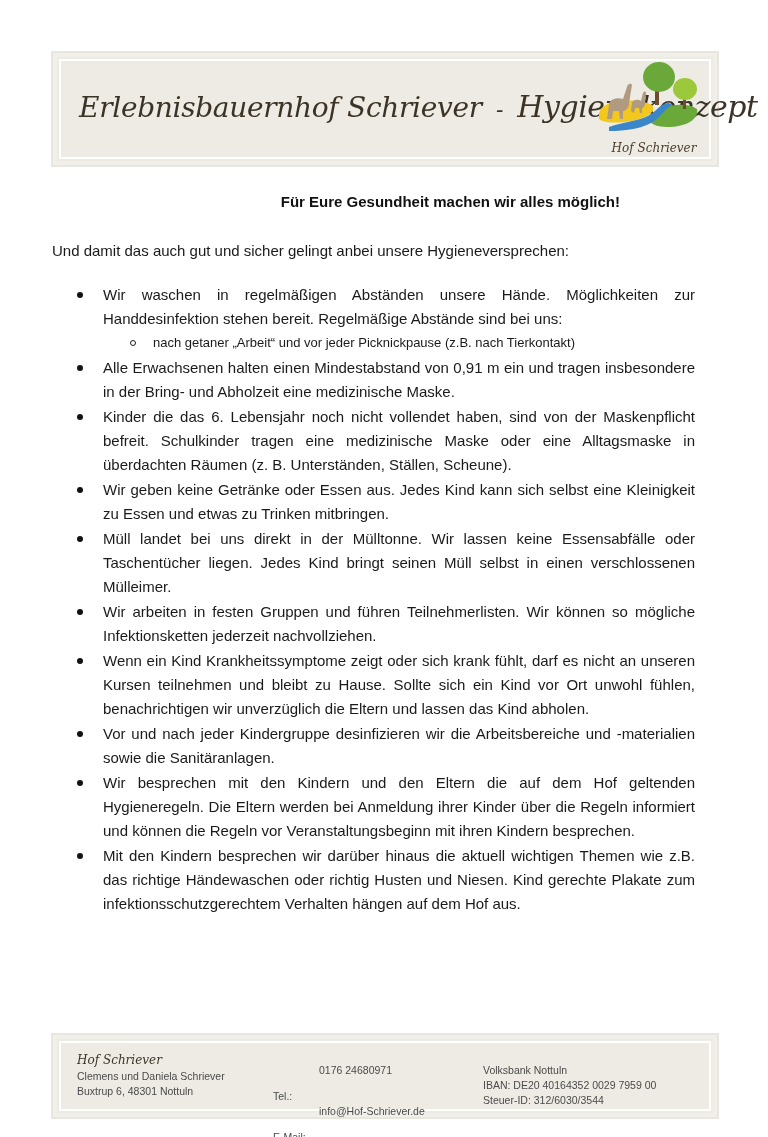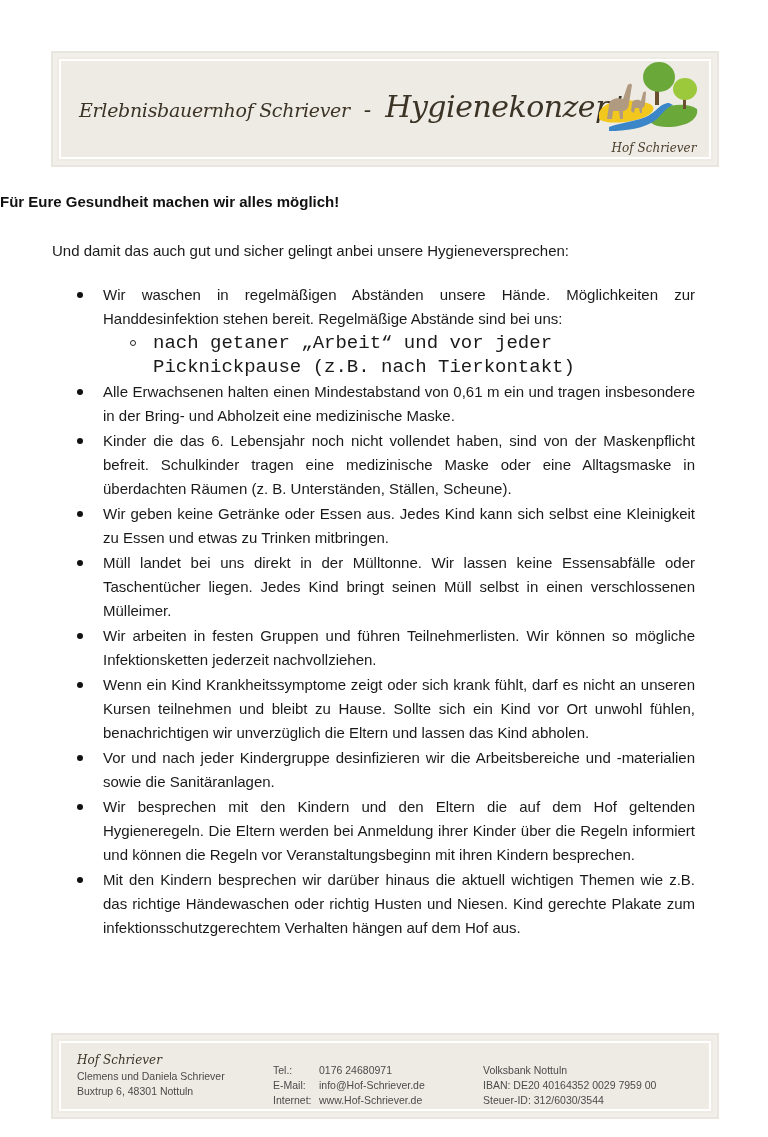--- a/index.html
+++ b/index.html
@@ -18,35 +18,35 @@
     .frame::before {
       content: ""; position: absolute; inset: 2px;
       border: 2px solid #ffffff; pointer-events: none;
     }
     .header-frame { top: 53px; height: 112px; }
     .header-title {
       position: absolute; left: 22px; top: 32px;
       font-family: "DejaVu Serif", serif; font-style: italic;
       color: #3b3326; white-space: nowrap;
     }
-    .header-title .brand { font-size: 19px; letter-spacing: -0.3px; }
+    .header-title .brand { font-size: 28px; letter-spacing: -0.3px; }
     .header-title .dash { font-size: 22px; margin: 0 14px; }
     .header-title .concept { font-size: 30px; letter-spacing: -0.5px; }
     .logo {
       position: absolute; right: 14px; top: 4px; width: 104px; height: 96px;
     }
     .logo svg { display: block; }
     .logo-caption {
       position: absolute; left: 14px; bottom: 2px; width: 90px; text-align: center;
       font-family: "DejaVu Serif", serif; font-style: italic;
       font-size: 12px; color: #4a3c2a; white-space: nowrap;
     }
 
     .slogan {
-      position: absolute; top: 193px; left: 0; width: 620px; text-align: left;
+      position: absolute; top: 193px; left: 0; width: 620px; text-align: right;
       font-weight: bold; font-size: 15px; color: #111;
     }
     .intro {
       position: absolute; top: 242px; left: 52px;
       font-size: 15px; color: #1a1a1a; text-align: center;
     }
 
     .list {
       position: absolute; top: 283px; left: 75px; width: 620px;
       margin: 0; padding: 0; list-style: none;
@@ -56,41 +56,41 @@
       font-size: 15px; line-height: 24px; text-align: justify;
       margin-bottom: 1px;
     }
     .bullet {
       position: absolute; left: 2px; top: 9px;
       width: 6px; height: 6px; border-radius: 50%; background: #111;
     }
     .sublist { list-style: none; margin: 0; padding: 0; }
     .sublist li {
       position: relative; padding-left: 50px; text-align: left;
-      font-size: 19px; line-height: 24px; font-family: Liberation Mono, monospace;
+      font-size: 13px; line-height: 24px;
     }
     .circle {
       position: absolute; left: 27px; top: 9px;
       width: 6px; height: 6px; border-radius: 50%;
       border: 1px solid #222; box-sizing: border-box;
     }
 
     .footer-frame { top: 1035px; height: 82px; }
     .footer-col {
       position: absolute; top: 14px; font-size: 10.5px; line-height: 15px; color: #4a4a4a;
     }
     .footer-col.c1 { left: 20px; }
     .footer-col.c2 { left: 216px; }
     .footer-col.c3 { left: 426px; top: 24px; }
     .footer-brand {
       font-family: "DejaVu Serif", serif; font-style: italic;
       font-size: 12px; color: #3b3326; display: block; margin-bottom: 1px;
     }
     .kv { display: flex; }
-    .kv .k { width: 46px; }
+    .kv .k { width: 46px; margin-top: 26px; }
   </style>
 </head>
 <body>
 
 <div class="frame header-frame">
   <div class="header-title">
     <span class="brand">Erlebnisbauernhof Schriever</span><span class="dash">-</span><span class="concept">Hygienekonzept</span>
   </div>
   <div class="logo">
     <svg width="104" height="80" viewBox="0 0 104 80">
@@ -116,21 +116,21 @@
 
 <div class="slogan">Für Eure Gesundheit machen wir alles möglich!</div>
 <div class="intro">Und damit das auch gut und sicher gelingt anbei unsere Hygieneversprechen:</div>
 
 <ul class="list">
   <li class="item"><span class="bullet"></span><span>Wir waschen in regelmäßigen Abständen unsere Hände. Möglichkeiten zur Handdesinfektion stehen bereit. Regelmäßige Abstände sind bei uns:</span>
     <ul class="sublist">
       <li><span class="circle"></span><span>nach getaner „Arbeit“ und vor jeder Picknickpause (z.B. nach Tierkontakt)</span></li>
     </ul>
   </li>
-  <li class="item"><span class="bullet"></span><span>Alle Erwachsenen halten einen Mindestabstand von 0,61 m ein und tragen insbesondere in der Bring- und Abholzeit eine medizinische Maske.</span></li>
+  <li class="item"><span class="bullet"></span><span>Alle Erwachsenen halten einen Mindestabstand von 0,91 m ein und tragen insbesondere in der Bring- und Abholzeit eine medizinische Maske.</span></li>
   <li class="item"><span class="bullet"></span><span>Kinder die das 6. Lebensjahr noch nicht vollendet haben, sind von der Maskenpflicht befreit. Schulkinder tragen eine medizinische Maske oder eine Alltagsmaske in überdachten Räumen (z. B. Unterständen, Ställen, Scheune).</span></li>
   <li class="item"><span class="bullet"></span><span>Wir geben keine Getränke oder Essen aus. Jedes Kind kann sich selbst eine Kleinigkeit zu Essen und etwas zu Trinken mitbringen.</span></li>
   <li class="item"><span class="bullet"></span><span>Müll landet bei uns direkt in der Mülltonne. Wir lassen keine Essensabfälle oder Taschentücher liegen. Jedes Kind bringt seinen Müll selbst in einen verschlossenen Mülleimer.</span></li>
   <li class="item"><span class="bullet"></span><span>Wir arbeiten in festen Gruppen und führen Teilnehmerlisten. Wir können so mögliche Infektionsketten jederzeit nachvollziehen.</span></li>
   <li class="item"><span class="bullet"></span><span>Wenn ein Kind Krankheitssymptome zeigt oder sich krank fühlt, darf es nicht an unseren Kursen teilnehmen und bleibt zu Hause. Sollte sich ein Kind vor Ort unwohl fühlen, benachrichtigen wir unverzüglich die Eltern und lassen das Kind abholen.</span></li>
   <li class="item"><span class="bullet"></span><span>Vor und nach jeder Kindergruppe desinfizieren wir die Arbeitsbereiche und -materialien sowie die Sanitäranlagen.</span></li>
   <li class="item"><span class="bullet"></span><span>Wir besprechen mit den Kindern und den Eltern die auf dem Hof geltenden Hygieneregeln. Die Eltern werden bei Anmeldung ihrer Kinder über die Regeln informiert und können die Regeln vor Veranstaltungsbeginn mit ihren Kindern besprechen.</span></li>
   <li class="item"><span class="bullet"></span><span>Mit den Kindern besprechen wir darüber hinaus die aktuell wichtigen Themen wie z.B. das richtige Händewaschen oder richtig Husten und Niesen. Kind gerechte Plakate zum infektionsschutzgerechtem Verhalten hängen auf dem Hof aus.</span></li>
 </ul>
 

